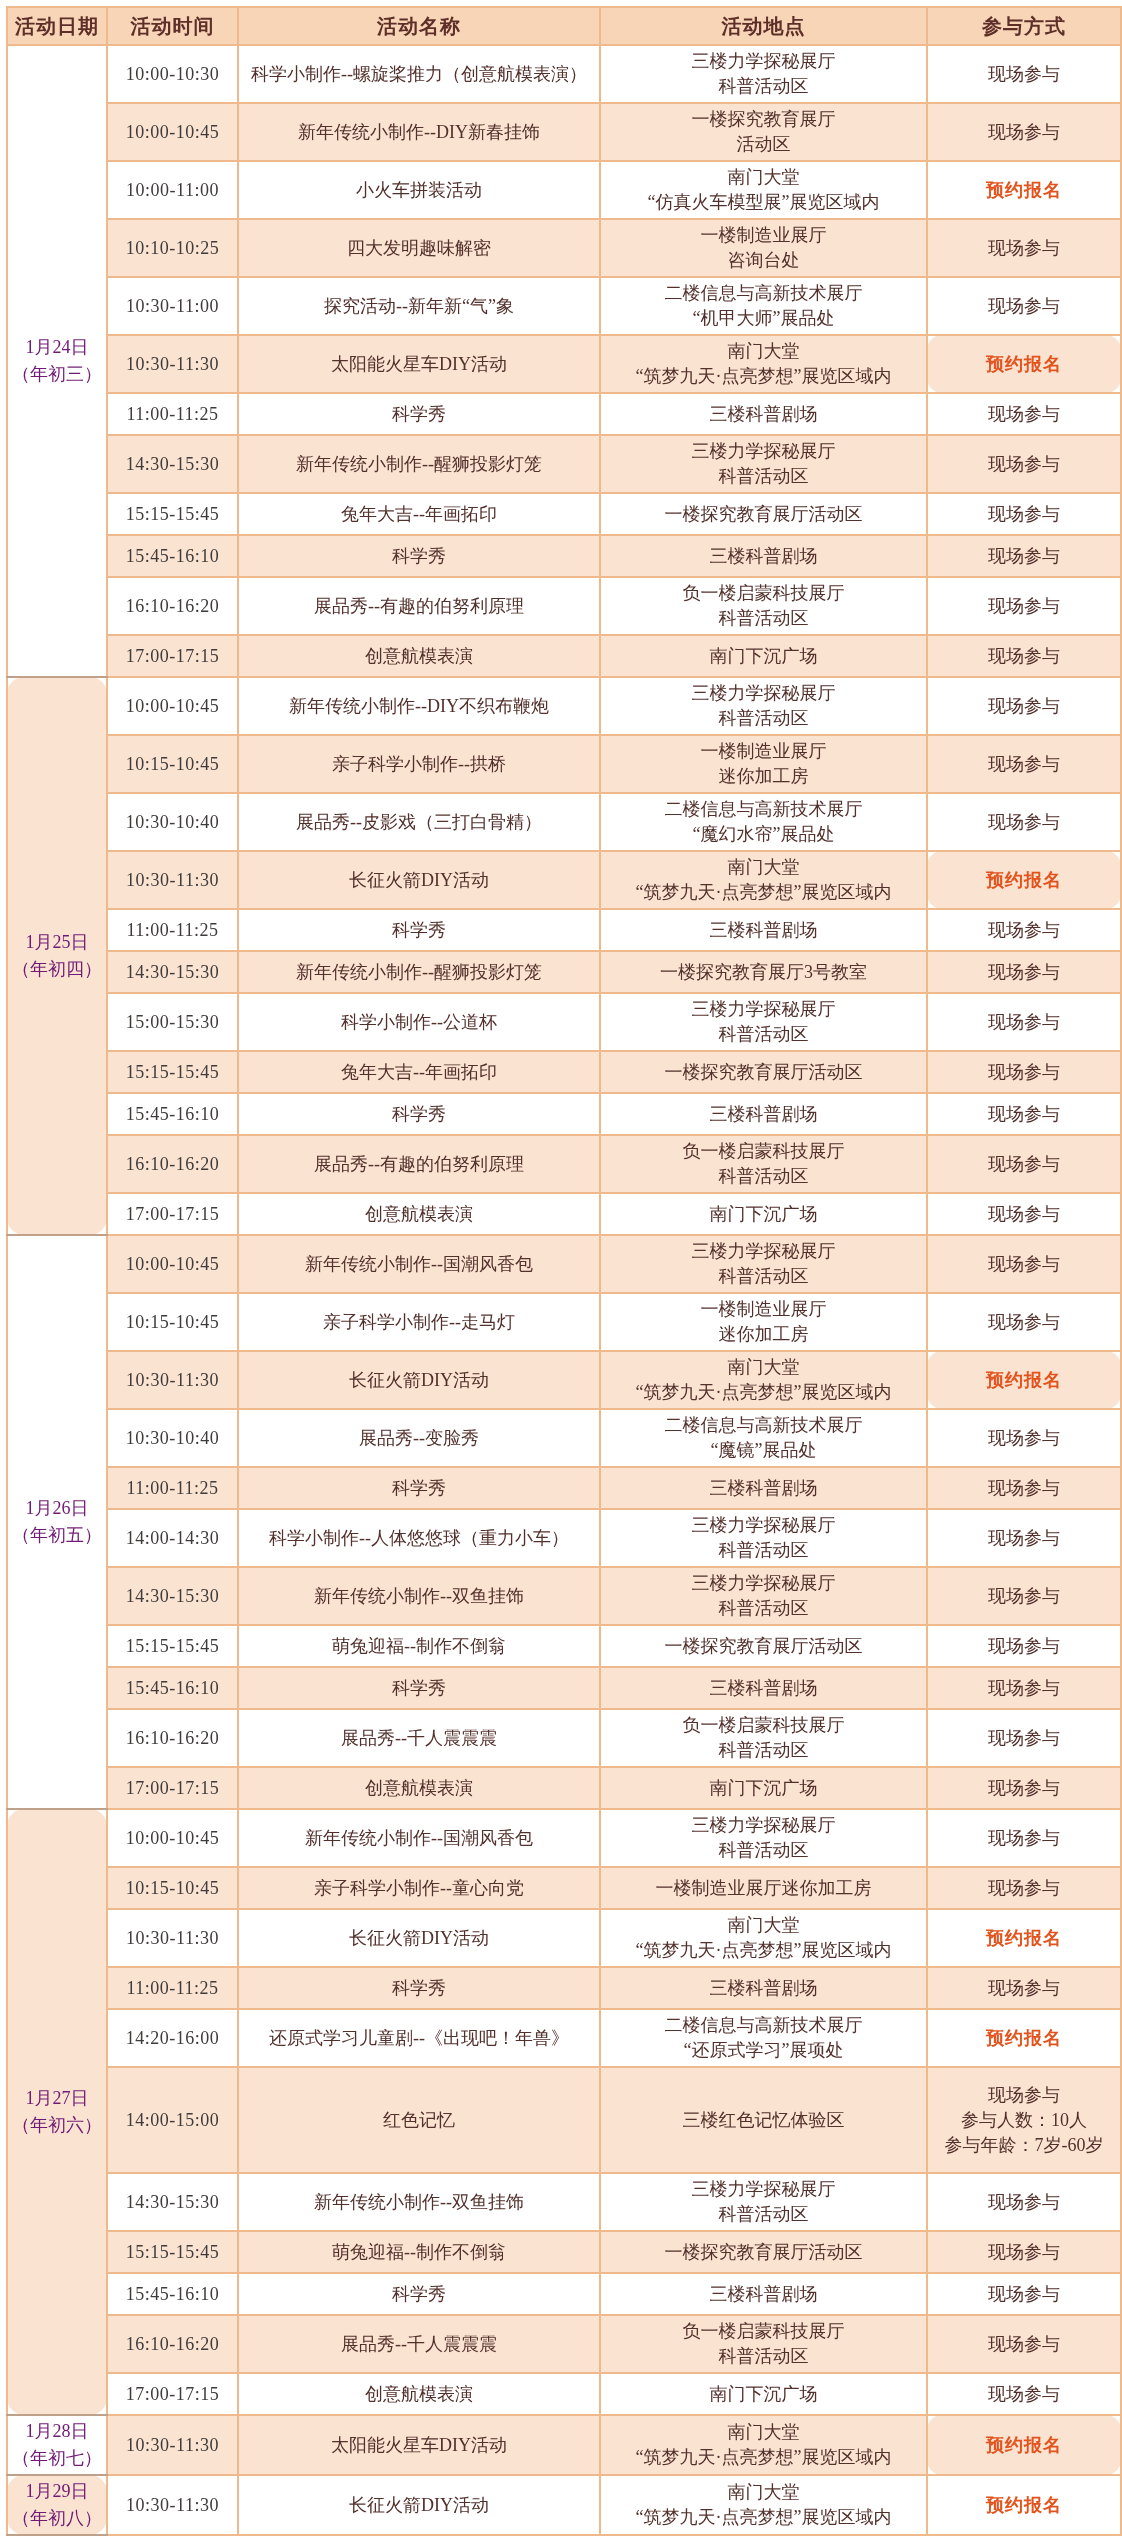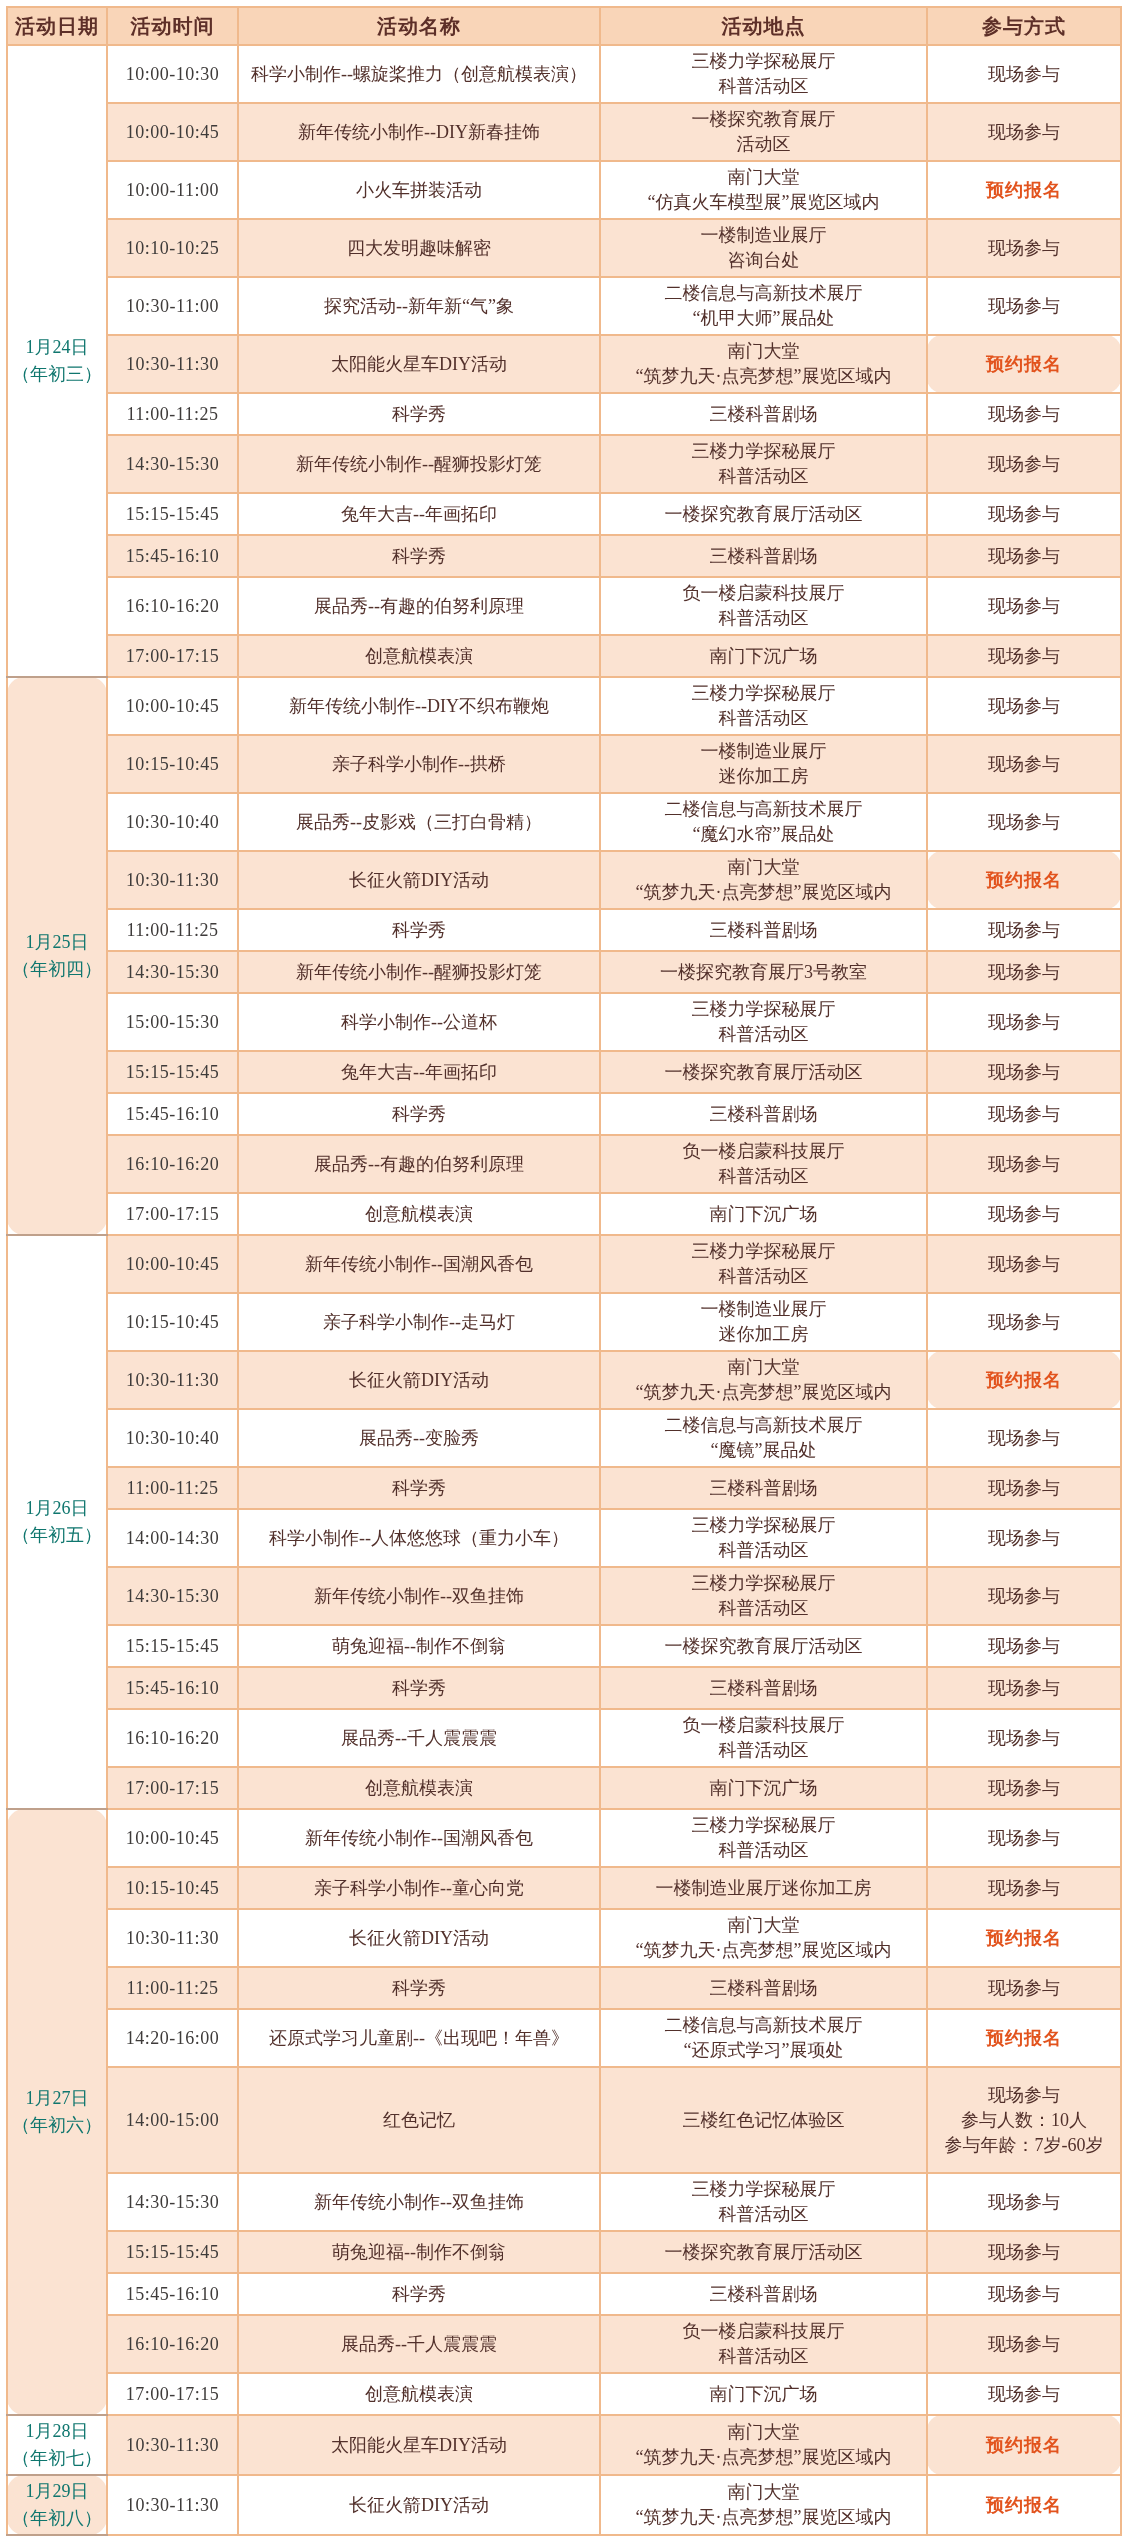--- a/index.html
+++ b/index.html
@@ -33,21 +33,21 @@
   td{font-size:18px;line-height:26px;}
   tr.r1{height:42px;}
   tr.r2{height:58px;}
   tr.r3{height:106px;}
   tr.p td{background:#fbe3d2;}
   tr.w td{background:#ffffff;}
   td.time{font-family:"Liberation Serif","DejaVu Serif",serif;color:#3e3b3a;letter-spacing:.5px;}
   td.loc,td.method{white-space:pre-line;line-height:25px;}
   td.name{line-height:24px;}
   td.method.hl{color:#e2531d;font-weight:bold;letter-spacing:1px;border-radius:15px;}
-  td.date{font-size:18px;line-height:27px;color:#0f766e;}
+  td.date{font-size:18px;line-height:27px;color:#701a75;}
   td.date.p{background:#fbe3d2;border-radius:17px;}
   td.date.w{background:#ffffff;}
   tr.sec-start td{border-top:2px solid #bfa08b;}
   td.date{border-bottom:2px solid #bfa08b;}
 </style>
 </head>
 <body>
 
 <div class="page">
   <table>

